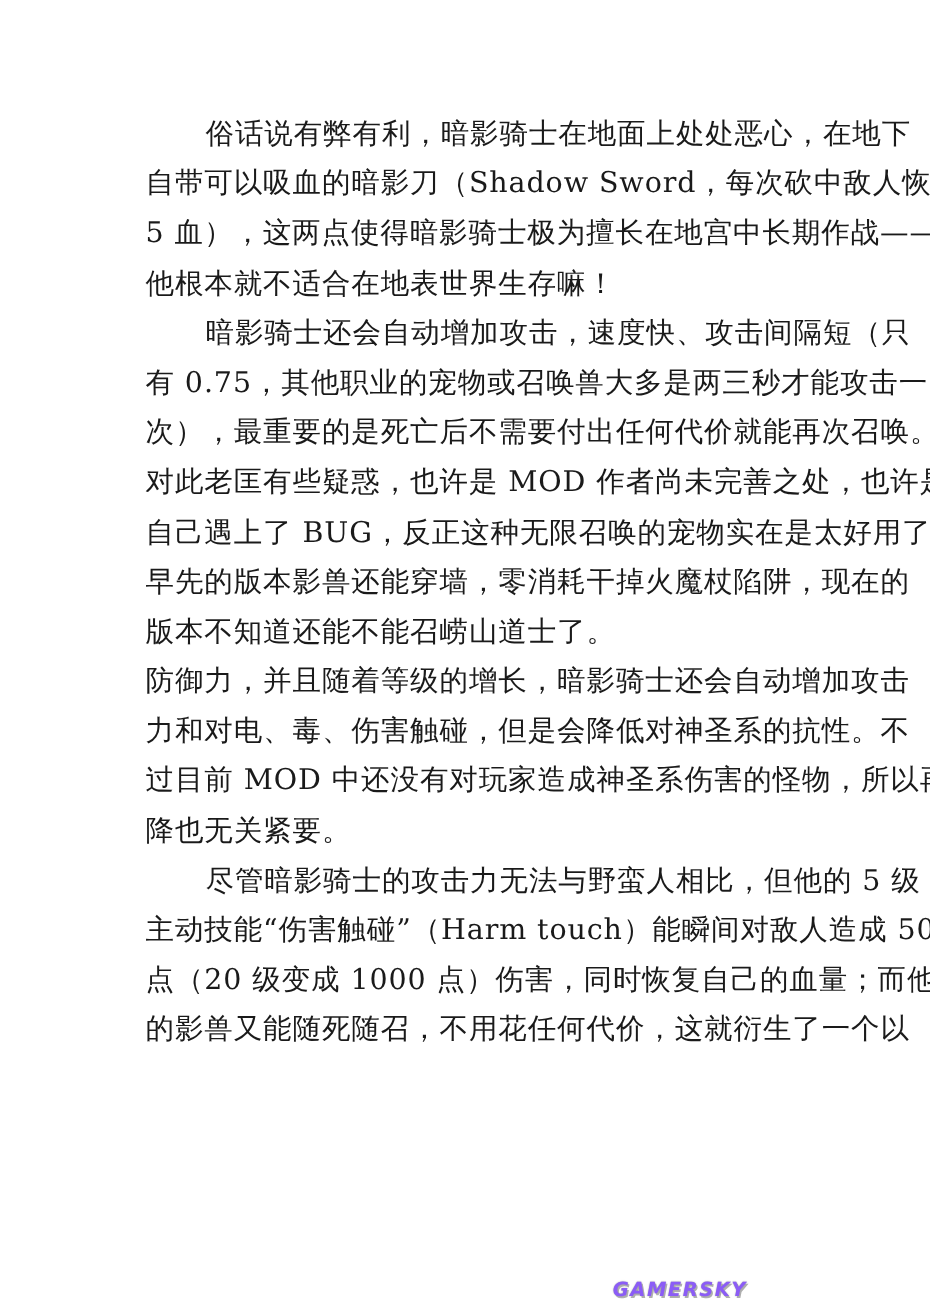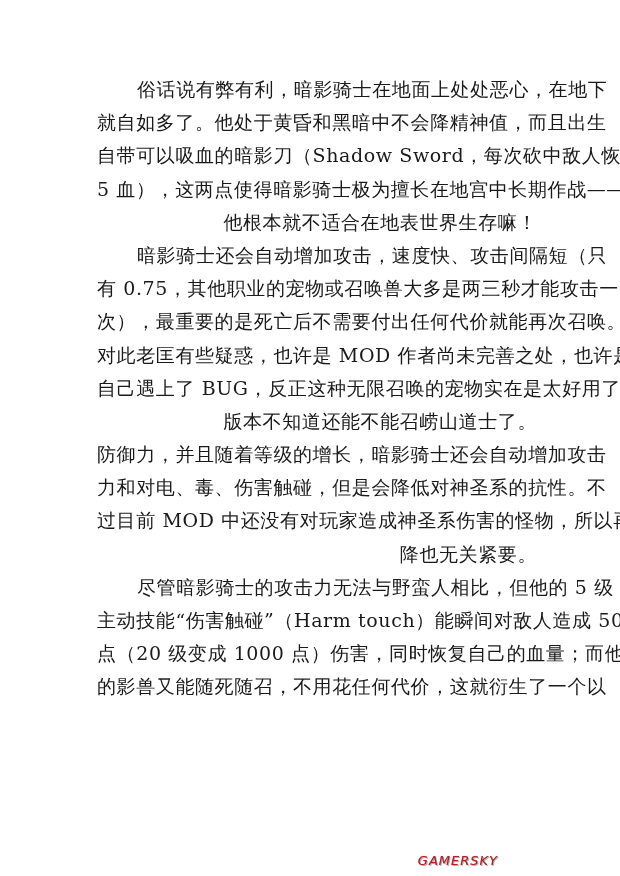--- a/index.html
+++ b/index.html
@@ -13,66 +13,65 @@
       position: relative;
       overflow: hidden;
       font-family: "DejaVu Serif", "Liberation Serif", serif;
       color: #1a1a1a;
     }
     .page {
       position: absolute;
       left: 0; top: 0;
       width: 508px; height: 876px;
       background: #ffffff;
-      text-align: right;
     }
     .body-text {
       position: absolute;
       left: 97px;
       top: 73px;
       width: 440px;
     }
     .line {
       height: 33.2px;
       line-height: 33.2px;
       font-size: 19px;
       white-space: nowrap;
       letter-spacing: 0.6px;
     }
     .line.indent { padding-left: 40px; }
     .watermark {
       position: absolute;
       right: 10px;
       bottom: 8px;
       font-family: "DejaVu Sans", sans-serif;
-      font-weight: normal;
+      font-weight: bold;
       font-style: italic;
       font-size: 13px;
       letter-spacing: 1px;
-      color: #b91c1c;
+      color: #8b5cf6;
       text-shadow: 0 0 1px #9a9a9a, 1px 1px 0 #b0b0b0;
     }
   </style>
 </head>
 <body>
 
 <div class="page">
   <div class="body-text">
 
     <div class="line indent">俗话说有弊有利，暗影骑士在地面上处处恶心，在地下</div>
-    <div class="line">就自如多了。他处于黄昏和黑暗中不会降精神值，而且出生</div>
     <div class="line">自带可以吸血的暗影刀（Shadow Sword，每次砍中敌人恢复</div>
     <div class="line">5 血），这两点使得暗影骑士极为擅长在地宫中长期作战——</div>
     <div class="line">他根本就不适合在地表世界生存嘛！</div>
 
     <div class="line indent">暗影骑士还会自动增加攻击，速度快、攻击间隔短（只</div>
     <div class="line">有 0.75，其他职业的宠物或召唤兽大多是两三秒才能攻击一</div>
     <div class="line">次），最重要的是死亡后不需要付出任何代价就能再次召唤。</div>
     <div class="line">对此老匡有些疑惑，也许是 MOD 作者尚未完善之处，也许是</div>
     <div class="line">自己遇上了 BUG，反正这种无限召唤的宠物实在是太好用了。</div>
+    <div class="line">早先的版本影兽还能穿墙，零消耗干掉火魔杖陷阱，现在的</div>
     <div class="line">版本不知道还能不能召崂山道士了。</div>
 
     <div class="line">防御力，并且随着等级的增长，暗影骑士还会自动增加攻击</div>
     <div class="line">力和对电、毒、伤害触碰，但是会降低对神圣系的抗性。不</div>
     <div class="line">过目前 MOD 中还没有对玩家造成神圣系伤害的怪物，所以再</div>
     <div class="line">降也无关紧要。</div>
 
     <div class="line indent">尽管暗影骑士的攻击力无法与野蛮人相比，但他的 5 级</div>
     <div class="line">主动技能“伤害触碰”（Harm touch）能瞬间对敌人造成 500</div>
     <div class="line">点（20 级变成 1000 点）伤害，同时恢复自己的血量；而他</div>

